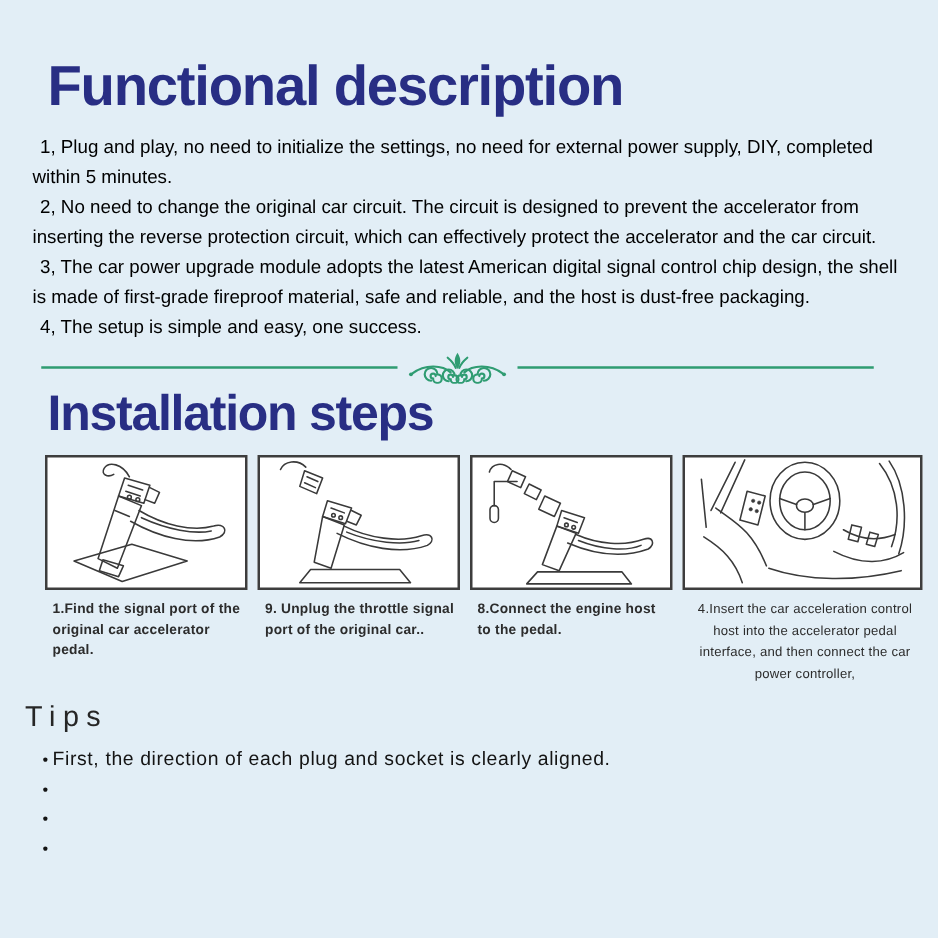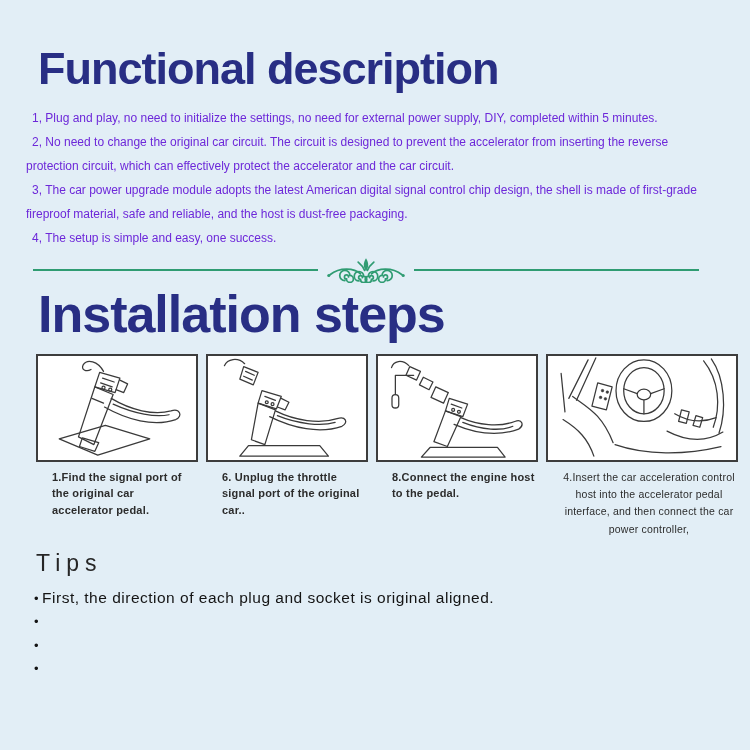--- a/index.html
+++ b/index.html
@@ -12,45 +12,45 @@
   .page{width:732px;height:750px;position:relative;}
 
   .h-title{
     color:var(--heading,#282e84);
     font-weight:700;
     letter-spacing:-1px;
     line-height:1.12;
     margin:0;
   }
   #func-title{font-size:45px;padding:44px 0 0 38px;}
-  #install-title{font-size:52px;padding:2px 0 0 38px;}
+  #install-title{font-size:40px;padding:2px 0 0 38px;}
 
-  .func-list{margin:12px 14px 0 26px;font-size:12px;line-height:24px;color:#6d28d9;}
+  .func-list{margin:12px 14px 0 26px;font-size:15px;line-height:24px;color:#000000;}
   .func-list p{margin:0;text-indent:6px;}
 
   .divider{display:flex;align-items:center;margin:7px 33px 0 33px;height:26px;}
   .divider .line{flex:1 1 auto;height:2px;background:var(--green,#2f9c72);}
   .orn{width:94px;height:26px;flex:0 0 auto;margin:0 1px;}
   .orn .s{stroke:var(--green,#2f9c72);fill:none;stroke-width:2.2;stroke-linecap:round;}
   .orn .f{fill:var(--green,#2f9c72);stroke:none;}
 
   .steps{display:flex;gap:8px;margin:10px 5px 0 36px;align-items:flex-start;}
   .step{width:162px;flex:0 0 auto;}
   .step.wide{width:192px;text-align:center;}
   .frame{
     background:#ffffff;border:2px solid #3d3d3d;height:108px;box-sizing:border-box;
     display:flex;align-items:center;justify-content:center;overflow:hidden;
   }
   .frame svg{width:100%;height:100%;}
   .sk{stroke:#3a3a3a;fill:none;stroke-width:1.3;stroke-linecap:round;stroke-linejoin:round;}
   .skf{stroke:#3a3a3a;fill:#3a3a3a;stroke-width:0.5;}
-  .cap{margin:7px 2px 0 16px;font-size:11px;font-weight:700;color:#2c2c2c;line-height:1.5;letter-spacing:0.2px;}
+  .cap{margin:7px 2px 0 6px;font-size:11px;font-weight:700;color:#2c2c2c;line-height:1.5;letter-spacing:0.2px;}
   .cap.light{font-weight:400;font-size:10.5px;line-height:1.65;}
 
-  .tips-title{margin:12px 0 0 36px;font-size:23px;letter-spacing:6px;color:#262626;font-weight:400;}
+  .tips-title{margin:12px 0 0 20px;font-size:23px;letter-spacing:6px;color:#262626;font-weight:400;}
   .tips-list{margin:9px 10px 0 34px;font-size:15.5px;line-height:23.5px;letter-spacing:0.5px;color:#141414;}
   .tip-row{display:flex;align-items:baseline;}
   .tip-row .bullet{margin-right:3px;font-size:13px;}
 </style>
 </head>
 <body style="--bg: #e2eef6; --heading: #282e84; --green: #2f9c72; --text: #1f1f1f;">
 
 <div class="page">
 
   <h1 class="h-title" id="func-title">Functional description</h1>
@@ -114,21 +114,21 @@
           <path class="sk" d="M55,42 L66,46"></path>
           <circle class="sk" cx="57" cy="48" r="1.5"></circle>
             <circle class="sk" cx="63" cy="50" r="1.5"></circle>
           <path class="sk" d="M72,44 l8,4 l-4,8 l-8,-3"></path>
           <path class="sk" d="M48,49 L66,56 L55,92 L41,87 Z"></path>
           <path class="sk" d="M66,57 C86,67 112,71 130,65 C139,62 142,69 135,73 C112,81 84,75 60,63"></path>
           <path class="sk" d="M68,62 C90,71 114,73 128,69"></path>
           <path class="sk" d="M38,93 L112,93 L121,104 L29,104 Z"></path>
         </svg>
       </div>
-      <div class="cap">6. Unplug the throttle signal port of the original car..</div>
+      <div class="cap">9. Unplug the throttle signal port of the original car..</div>
     </div>
 
     <div class="step">
       <div class="frame">
         <svg viewBox="0 0 156 108">
           <path class="sk" d="M28,10 C21,3 12,5 10,12"></path>
           <path class="sk" d="M29,11 l11,5 l-4,9 l-11,-5 z"></path>
           <path class="sk" d="M43,22 l10,5 l-4,8 l-10,-5 z"></path>
           <path class="sk" d="M56,32 l13,6 l-5,11 l-13,-6 z"></path>
           <path class="sk" d="M33,20 L14,20 L14,40"></path>
@@ -172,21 +172,21 @@
       </div>
       <div class="cap light">4.Insert the car acceleration control host into the accelerator pedal interface, and then connect the car power controller,</div>
     </div>
   </div>
 
   <div class="tips-title">Tips</div>
 
   <div class="tips-list">
     <div class="tip-row">
       <span class="bullet">•</span>
-      <span>First, the direction of each plug and socket is original aligned.</span>
+      <span>First, the direction of each plug and socket is clearly aligned.</span>
     </div>
     <div class="tip-row">
       <span class="bullet">•</span>
     </div>
     <div class="tip-row">
       <span class="bullet">•</span>
     </div>
     <div class="tip-row">
       <span class="bullet">•</span>
     </div>

